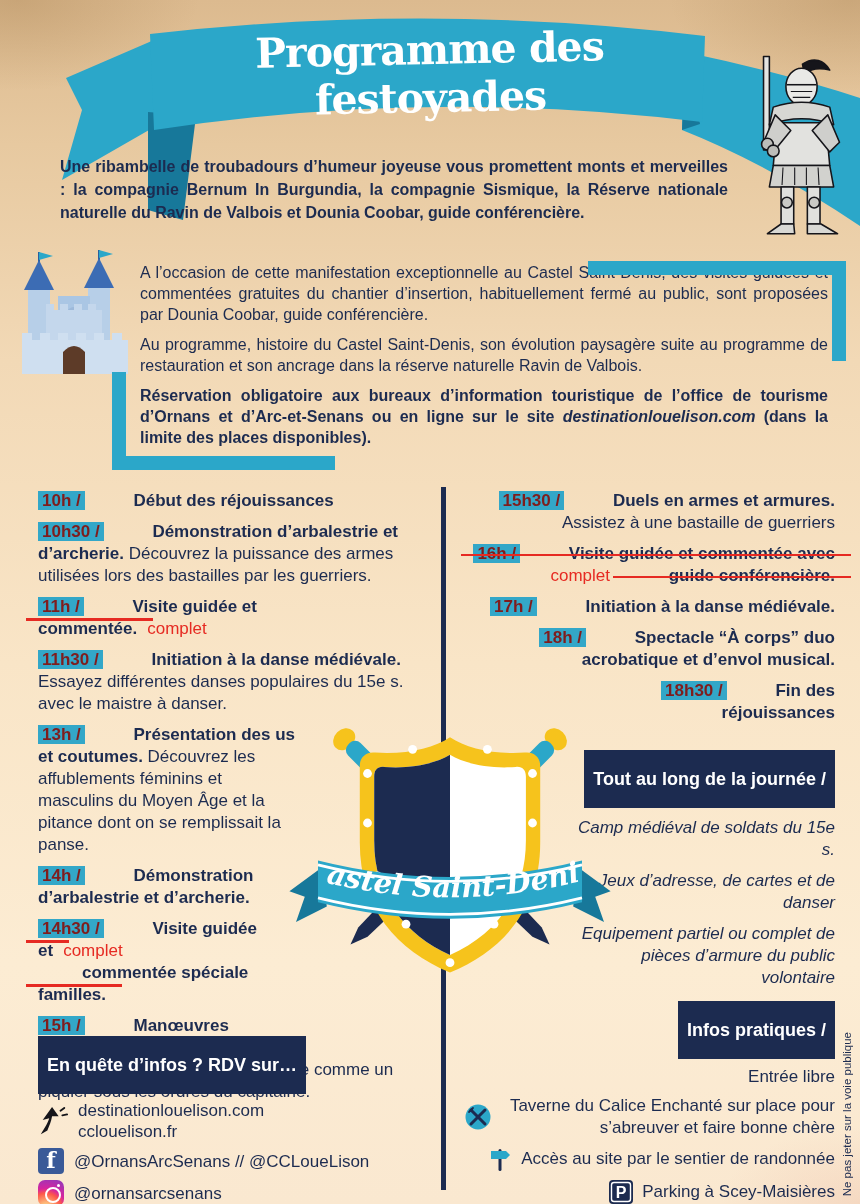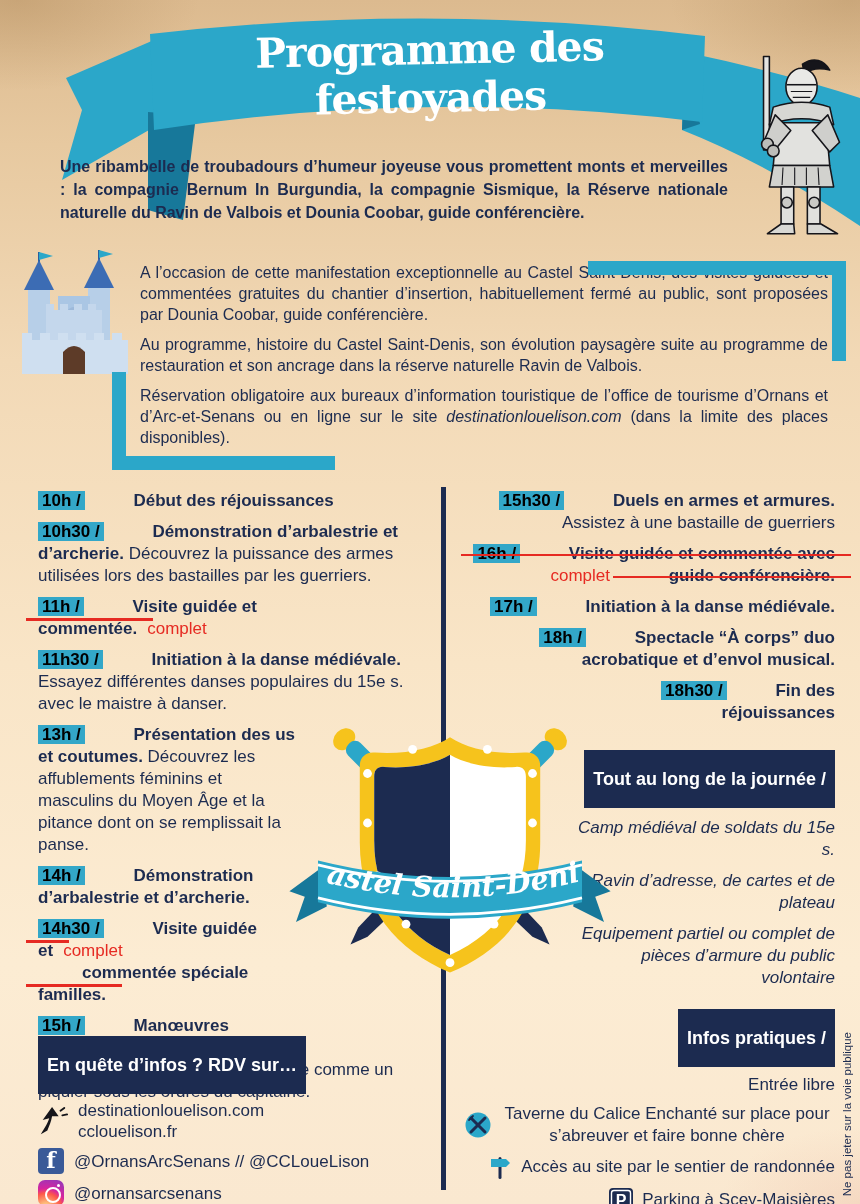--- a/index.html
+++ b/index.html
@@ -22,50 +22,50 @@
   .knight-svg{position:absolute;right:2px;top:52px;width:112px;height:194px;}
   
   .intro{
     position:absolute;left:60px;top:139px;width:668px;
     font-size:16px;line-height:23px;font-weight:bold;text-align:justify;
   }
   
   .castle-svg{position:absolute;left:20px;top:250px;width:110px;height:124px;}
   .visit{position:absolute;left:140px;top:262px;width:688px;font-size:16px;line-height:21px;}
   .visit p{margin:0 0 9px;text-align:justify;}
-  .visit .res{font-weight:normal;margin-bottom:4px;}
+  .visit .res{font-weight:bold;margin-bottom:4px;}
   .visit .site{font-style:italic;}
   .bracket-tr{position:absolute;left:588px;top:261px;width:244px;height:86px;
     border-top:14px solid #2ba7c9;border-right:14px solid #2ba7c9;}
   .bracket-bl{position:absolute;left:112px;top:372px;width:209px;height:84px;
     border-left:14px solid #2ba7c9;border-bottom:14px solid #2ba7c9;}
   
   .divider{position:absolute;left:441px;top:487px;width:5px;height:703px;background:#1c2b50;z-index:1;}
   .col-left{position:absolute;left:38px;top:490px;width:398px;z-index:2;}
   .col-right{position:absolute;left:453px;top:490px;width:382px;text-align:right;z-index:2;}
   .entry{margin:0 0 9px;font-size:17px;line-height:22px;font-weight:normal;}
   .entry b{font-weight:bold;padding-left:44px;}
   .narrow{width:262px;}
-  .chip{background:#33a7c8;color:#000000;font-weight:bold;padding:0 4px;white-space:nowrap;}
+  .chip{background:#33a7c8;color:#7f1d1d;font-weight:bold;padding:0 4px;white-space:nowrap;}
   .di{}
   .dr{font-style:normal;}
   .struck{position:relative;}
   .struck::after{content:"";position:absolute;left:-12px;right:-16px;top:52%;height:2.5px;background:#e62a22;}
   .complet{color:#e62a22;margin:0 10px;font-weight:normal;}
   .float-spacer{float:right;width:152px;height:44px;}
   .pad-18h30{padding-left:190px;}
   .bar{display:inline-block;background:#1c2b50;color:#ffffff;font-weight:bold;
     font-size:18px;line-height:22px;padding:18px 9px;}
   .allday-item{margin:9px 0;font-size:17px;line-height:22px;font-style:italic;padding-left:112px;}
   .allday-head{margin-top:26px;}
   
-  .infos-head{margin-top:20px;text-align:right;}
+  .infos-head{margin-top:12px;text-align:right;}
   .info-row{display:flex;justify-content:flex-end;align-items:center;gap:8px;
     margin:7px 0;font-size:17px;line-height:22px;}
-  .info-text{text-align:center;}
+  .info-text{text-align:right;}
   .icon-26{width:26px;height:26px;flex:0 0 26px;}
   
   .contact{position:absolute;left:38px;top:1036px;width:412px;z-index:2;}
   .contact-row{display:flex;align-items:center;gap:10px;margin:6px 0;font-size:17px;line-height:21px;}
   .icon-30{width:30px;height:30px;flex:0 0 30px;}
   .fb-badge{width:26px;height:26px;flex:0 0 26px;border-radius:4px;background:#3a5a98;
     color:#fff;font-weight:bold;font-size:22px;text-align:center;line-height:24px;
     font-family:"DejaVu Serif",serif;}
   .ig-badge{width:26px;height:26px;flex:0 0 26px;border-radius:7px;position:relative;
     background:radial-gradient(circle at 30% 110%,#fdf497 0%,#fd5949 45%,#d6249f 60%,#9b36b7 90%);}
@@ -193,21 +193,21 @@
       <span class="chip">18h /</span> <b>Spectacle “À corps” duo acrobatique et d’envol musical.</b>
     </p>
     <p class="entry pad-18h30">
       <span class="chip">18h30 /</span> <b>Fin des réjouissances</b>
     </p>
 
     <div class="allday-head">
       <span class="bar">Tout au long de la journée /</span>
     </div>
     <p class="allday-item">Camp médiéval de soldats du 15e s.</p>
-    <p class="allday-item">Ravin d’adresse, de cartes et de plateau</p>
+    <p class="allday-item">Jeux d’adresse, de cartes et de danser</p>
     <p class="allday-item">Equipement partiel ou complet de pièces d’armure du public volontaire</p>
 
     <div class="infos-head">
       <span class="bar">Infos pratiques /</span>
     </div>
     <div class="info-row">
       <span class="info-text">Entrée libre</span>
     </div>
     <div class="info-row">
       <svg class="icon-26" viewBox="0 0 26 26">

